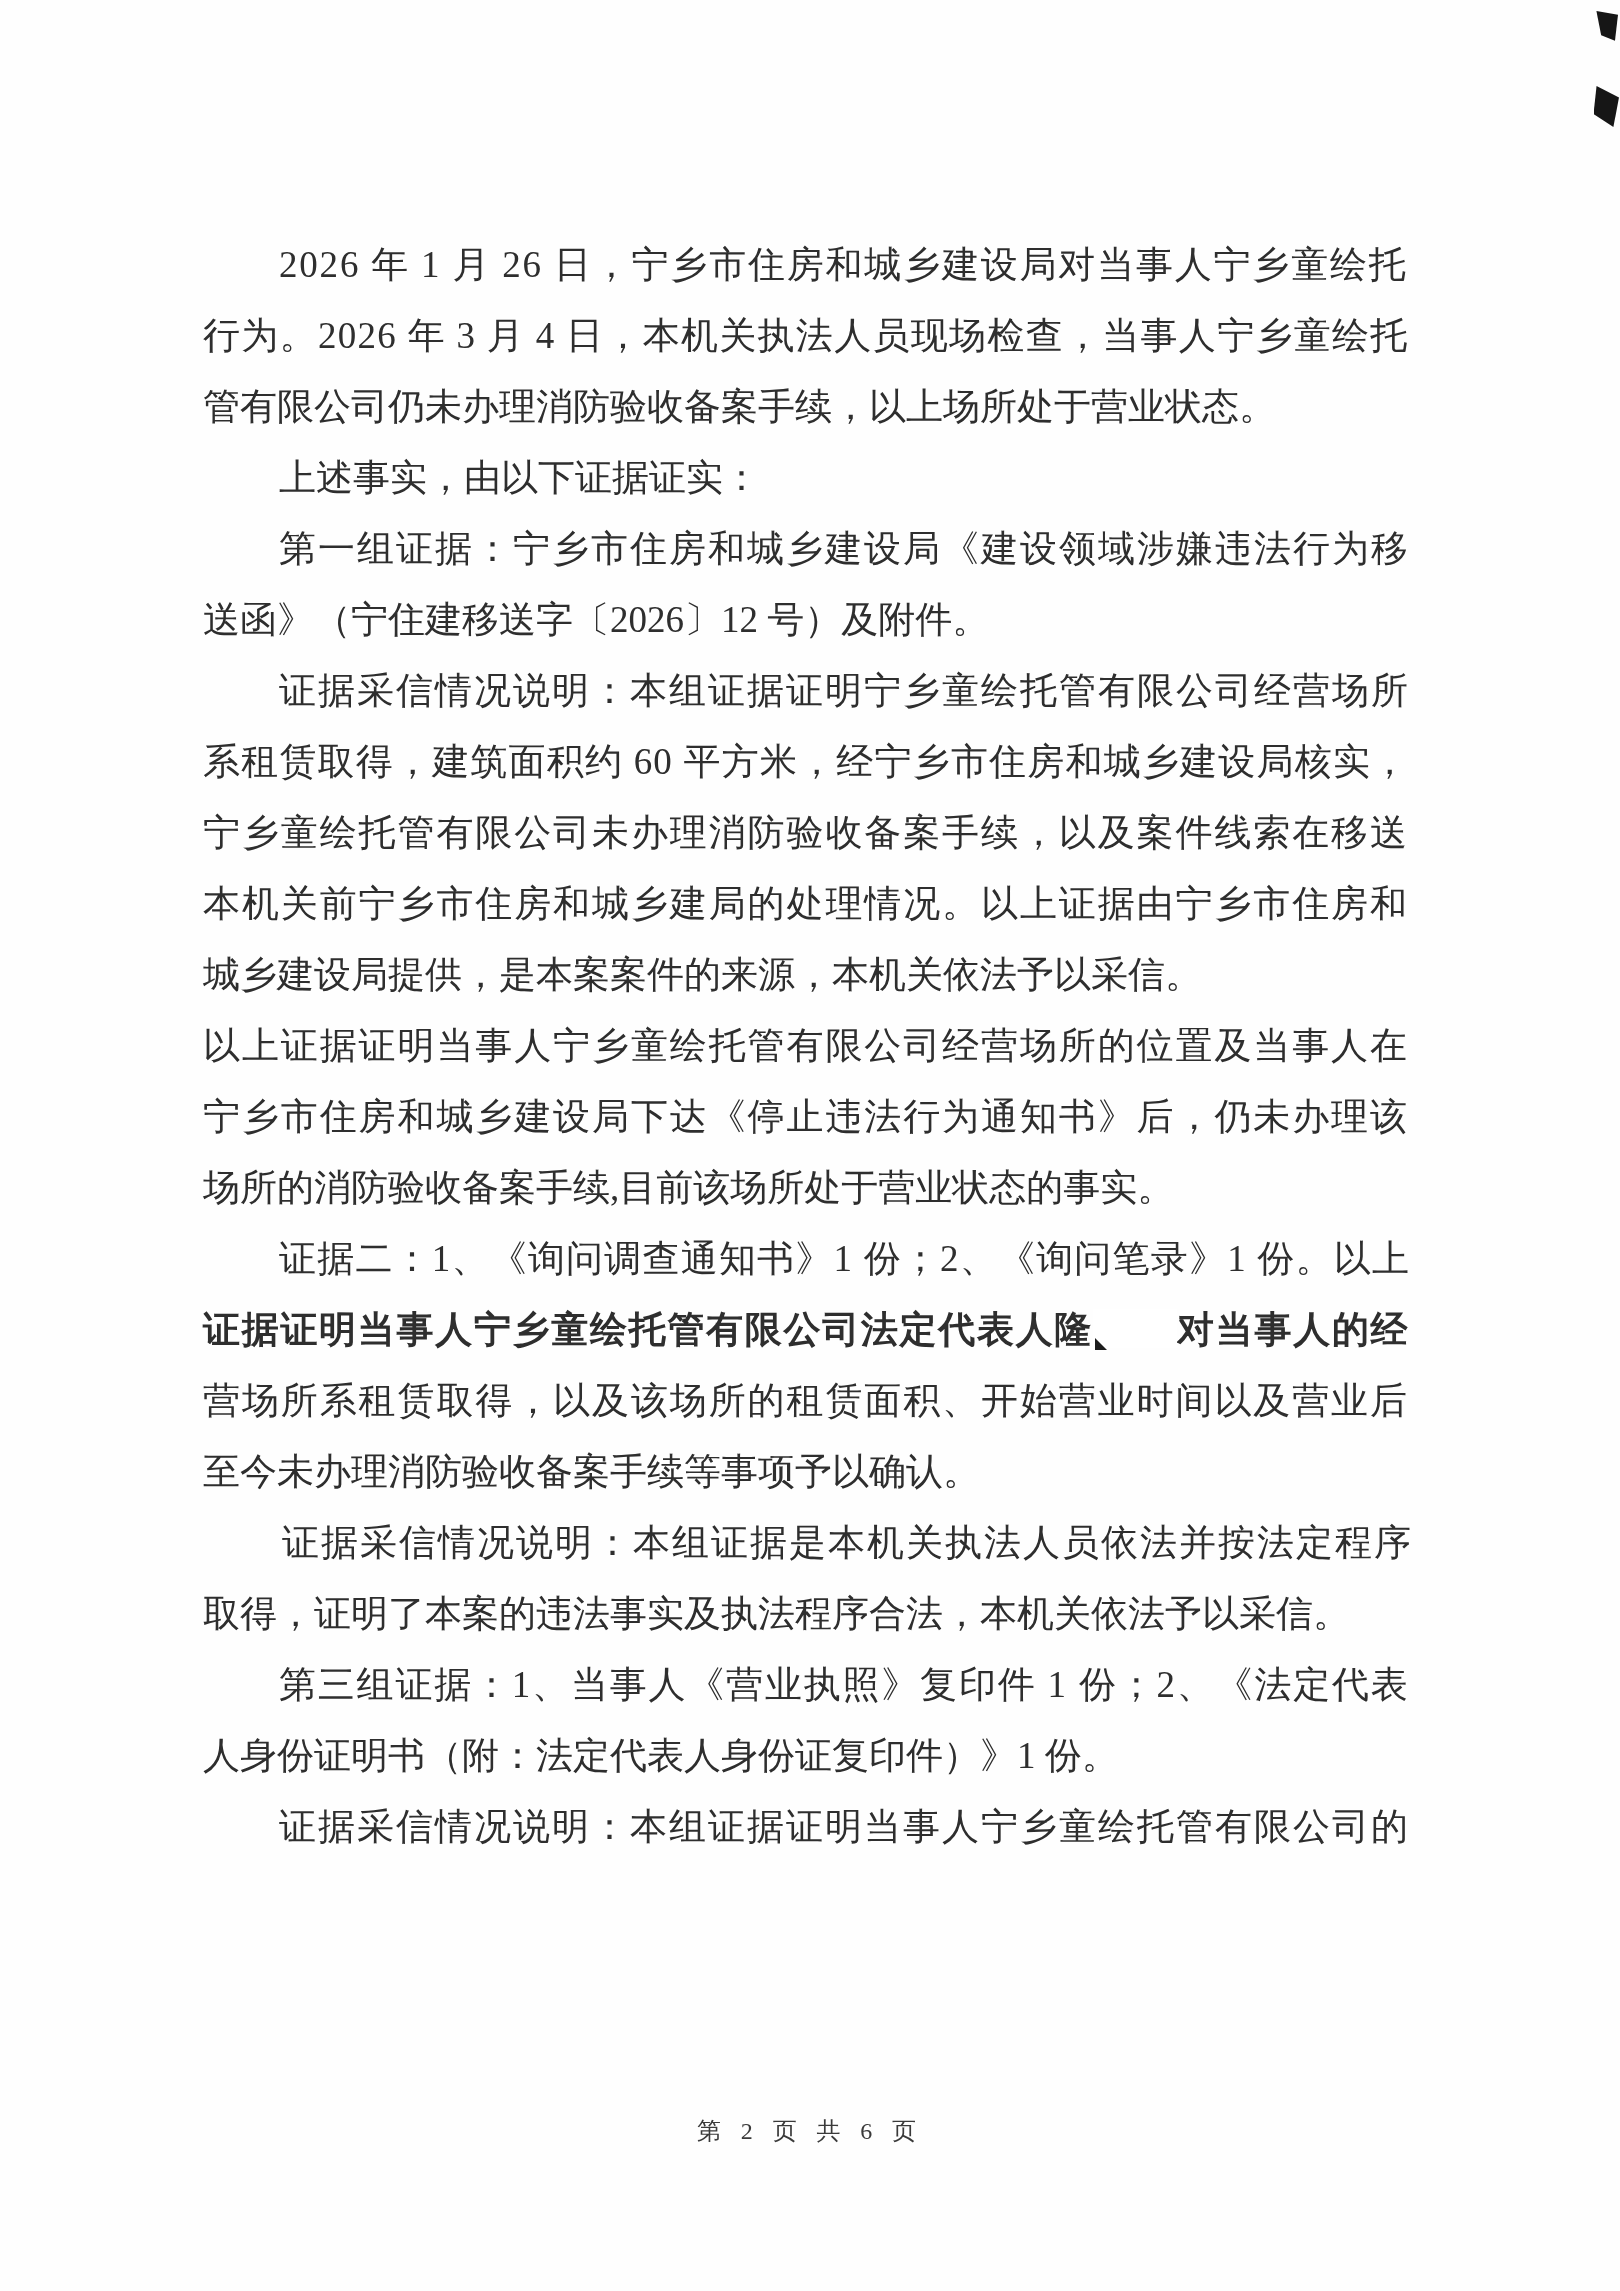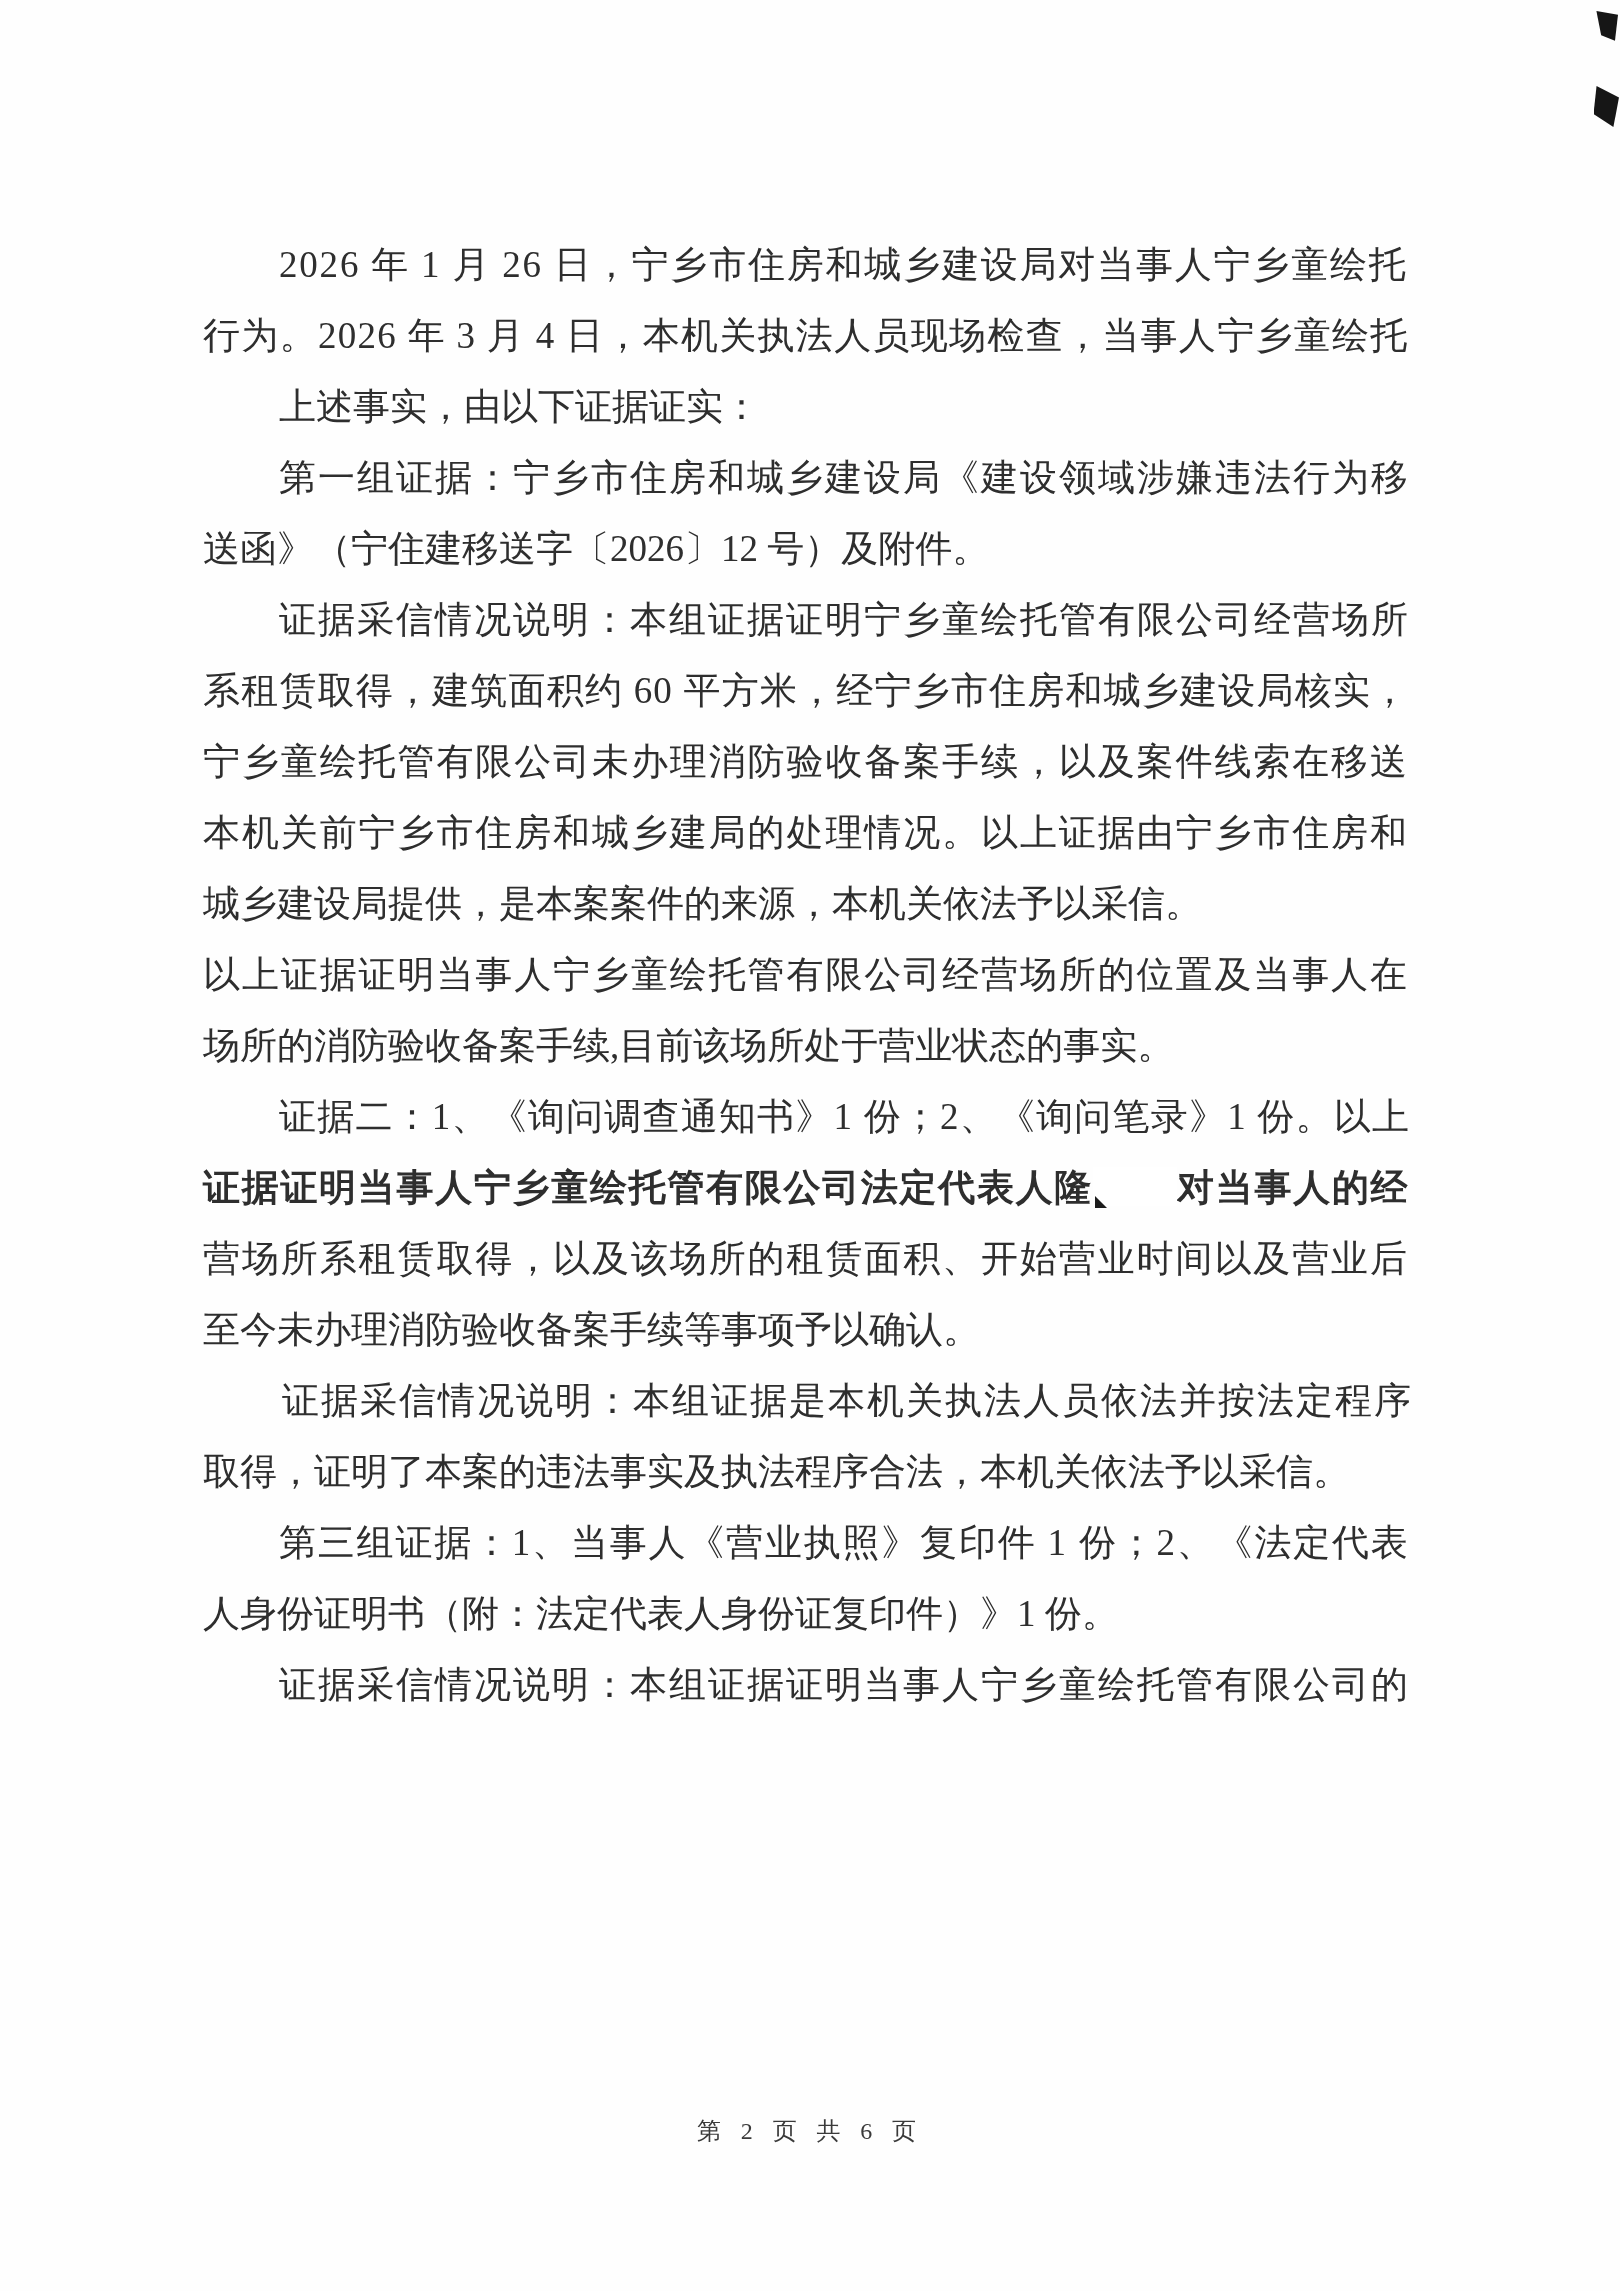--- a/index.html
+++ b/index.html
@@ -85,29 +85,31 @@
 <body>
 
 <div class="page">
 
   <div class="artifact a1"></div>
   <div class="artifact a2"></div>
 
   <div class="body-text">
     <div class="line ind jst" style="letter-spacing: 1.8px;"><span class="t">2026 年 1 月 26 日，宁乡市住房和城乡建设局对当事人宁乡童绘托</span></div>
     <div class="line jst" style="letter-spacing: 1.3px;"><span class="t">行为。2026 年 3 月 4 日，本机关执法人员现场检查，当事人宁乡童绘托</span></div>
+    <div class="line"><span class="t">管有限公司仍未办理消防验收备案手续，以上场所处于营业状态。</span></div>
     <div class="line ind"><span class="t">上述事实，由以下证据证实：</span></div>
     <div class="line ind jst" style="letter-spacing: 2px;"><span class="t">第一组证据：宁乡市住房和城乡建设局《建设领域涉嫌违法行为移</span></div>
     <div class="line"><span class="t">送函》（宁住建移送字〔2026〕12 号）及附件。</span></div>
     <div class="line ind jst" style="letter-spacing: 2px;"><span class="t">证据采信情况说明：本组证据证明宁乡童绘托管有限公司经营场所</span></div>
     <div class="line jst" style="letter-spacing: 1.2px;"><span class="t">系租赁取得，建筑面积约 60 平方米，经宁乡市住房和城乡建设局核实，</span></div>
     <div class="line jst" style="letter-spacing: 1.9px;"><span class="t">宁乡童绘托管有限公司未办理消防验收备案手续，以及案件线索在移送</span></div>
     <div class="line jst" style="letter-spacing: 1.9px;"><span class="t">本机关前宁乡市住房和城乡建局的处理情况。以上证据由宁乡市住房和</span></div>
     <div class="line"><span class="t">城乡建设局提供，是本案案件的来源，本机关依法予以采信。</span></div>
     <div class="line jst" style="letter-spacing: 1.9px;"><span class="t">以上证据证明当事人宁乡童绘托管有限公司经营场所的位置及当事人在</span></div>
+    <div class="line jst" style="letter-spacing: 1.9px;"><span class="t">宁乡市住房和城乡建设局下达《停止违法行为通知书》后，仍未办理该</span></div>
     <div class="line"><span class="t">场所的消防验收备案手续,目前该场所处于营业状态的事实。</span></div>
     <div class="line ind jst" style="letter-spacing: 1.2px;"><span class="t">证据二：1、《询问调查通知书》1 份；2、《询问笔录》1 份。以上</span></div>
     <div class="line jst" style="letter-spacing: 1.7px; font-weight: bold;"><span class="t">证据证明当事人宁乡童绘托管有限公司法定代表人隆</span><span class="redact"><i class="wedge"></i></span><span class="t">对当事人的经</span></div>
     <div class="line jst" style="letter-spacing: 1.9px;"><span class="t">营场所系租赁取得，以及该场所的租赁面积、开始营业时间以及营业后</span></div>
     <div class="line"><span class="t">至今未办理消防验收备案手续等事项予以确认。</span></div>
     <div class="line ind jst" style="letter-spacing: 2px; text-align: center;"><span class="t">证据采信情况说明：本组证据是本机关执法人员依法并按法定程序</span></div>
     <div class="line"><span class="t">取得，证明了本案的违法事实及执法程序合法，本机关依法予以采信。</span></div>
     <div class="line ind jst" style="letter-spacing: 1.8px;"><span class="t">第三组证据：1、当事人《营业执照》复印件 1 份；2、《法定代表</span></div>
     <div class="line"><span class="t">人身份证明书（附：法定代表人身份证复印件）》1 份。</span></div>
     <div class="line ind jst" style="letter-spacing: 2px;"><span class="t">证据采信情况说明：本组证据证明当事人宁乡童绘托管有限公司的</span></div>

